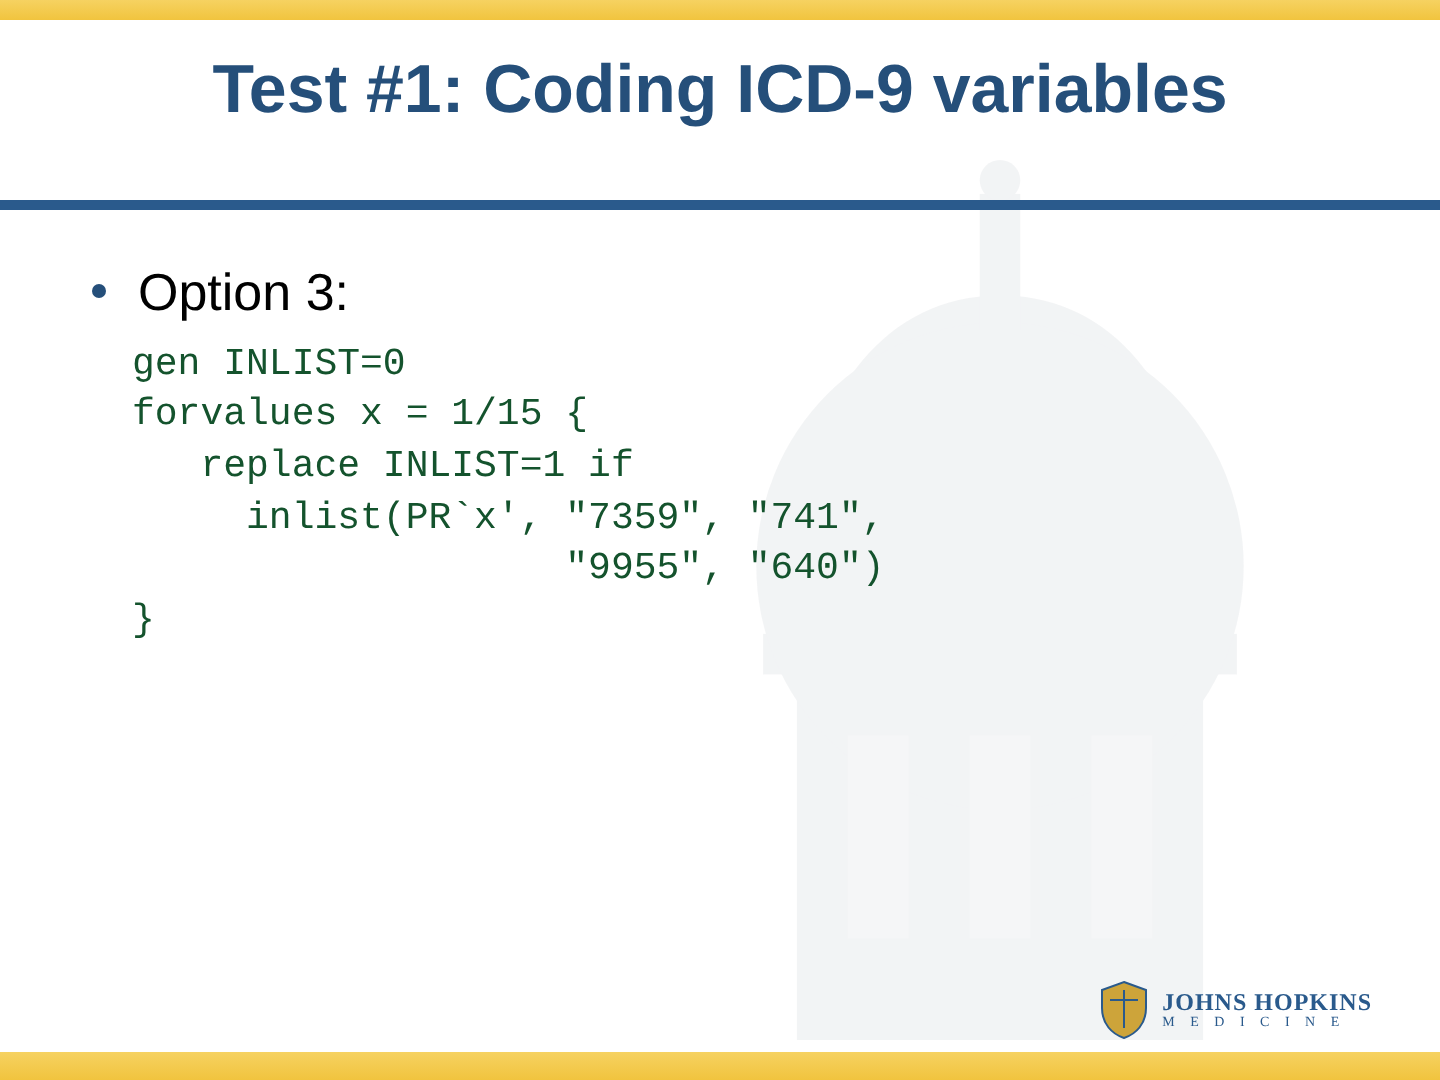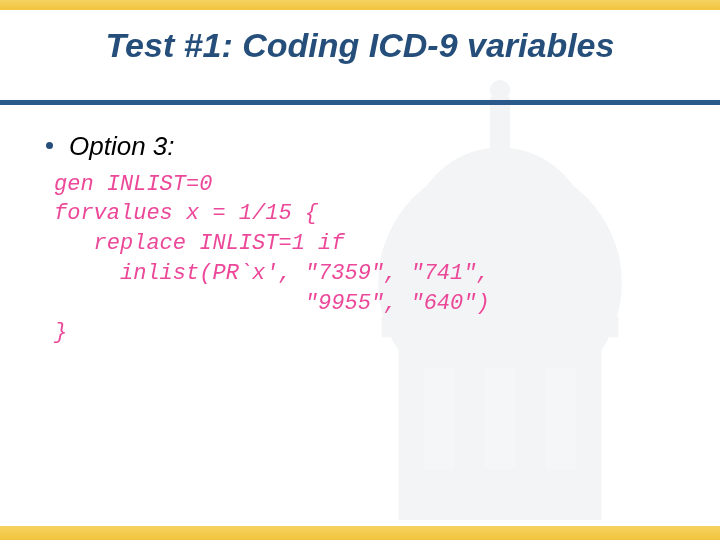--- a/index.html
+++ b/index.html
@@ -2,21 +2,20 @@
 <html><head>
 <meta charset="utf-8">
 <style>
   * { margin: 0; padding: 0; box-sizing: border-box; }
   html, body { width: 720px; height: 540px; overflow: hidden; font-family: Arial, Helvetica, sans-serif; }
   .slide {
     width: 720px;
     height: 540px;
     position: relative;
     background: #ffffff;
-    font-style: italic;
   }
   
   .watermark {
     position: absolute;
     right: 40px;
     top: 80px;
     width: 360px;
     height: 440px;
     opacity: 0.07;
     pointer-events: none;
@@ -67,27 +66,27 @@
     height: 7px;
     background: #254f7a;
     border-radius: 50%;
     margin-top: 12px;
     margin-right: 16px;
     flex-shrink: 0;
   }
   .bullet .text { flex: 1; }
   .code {
     font-family: "Courier New", Courier, monospace;
-    font-size: 22px;
+    font-size: 19px;
     line-height: 1.35;
     white-space: pre;
-    margin-left: 8px;
+    margin-left: 20px;
     margin-top: 4px;
     margin-bottom: 16px;
-    color: #ec4899;
+    color: #14532d;
   }
   .bottom-bar {
     position: absolute;
     left: 0;
     bottom: 0;
     width: 100%;
     height: 14px;
     background: linear-gradient(to bottom, #f6d261 0%, #f1c43e 100%);
   }
   .logo {
@@ -143,15 +142,25 @@
     <div class="code">gen INLIST=0
 forvalues x = 1/15 {
    replace INLIST=1 if
      inlist(PR`x', "7359", "741",
                    "9955", "640")
 }</div>
 
 
   </div>
 
+  <div class="logo">
+    <svg width="26" height="30" viewBox="0 0 26 30">
+      <path d="M13 1 L24 5 V14 C24 22 19 27 13 29 C7 27 2 22 2 14 V5 Z" fill="#cda43a" stroke="#2a5a8c" stroke-width="1"></path>
+      <path d="M13 5 L13 24 M6 10 L20 10" stroke="#2a5a8c" stroke-width="1"></path>
+    </svg>
+    <div class="logo-text">
+      <div class="big">JOHNS HOPKINS</div>
+      <div class="small">M  E  D  I  C  I  N  E</div>
+    </div>
+  </div>
 
   <div class="bottom-bar"></div>
 </div>
 
 </body></html>

